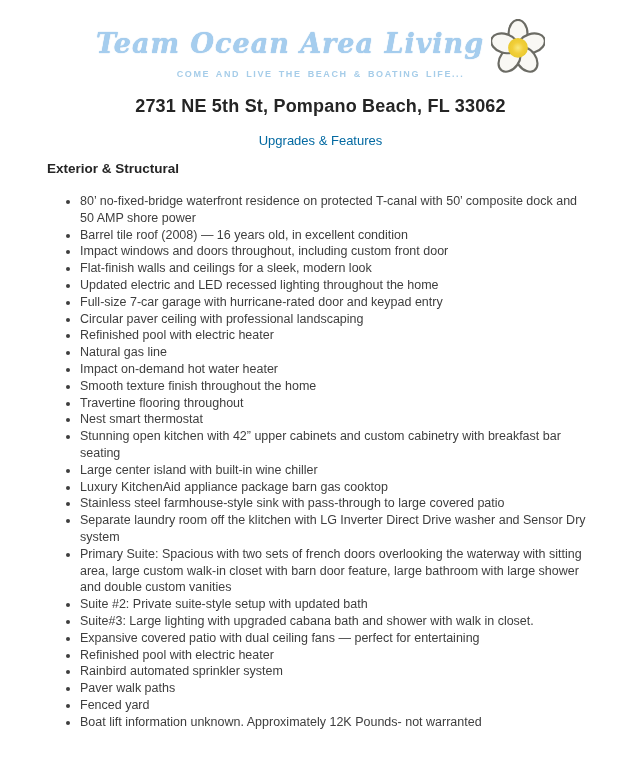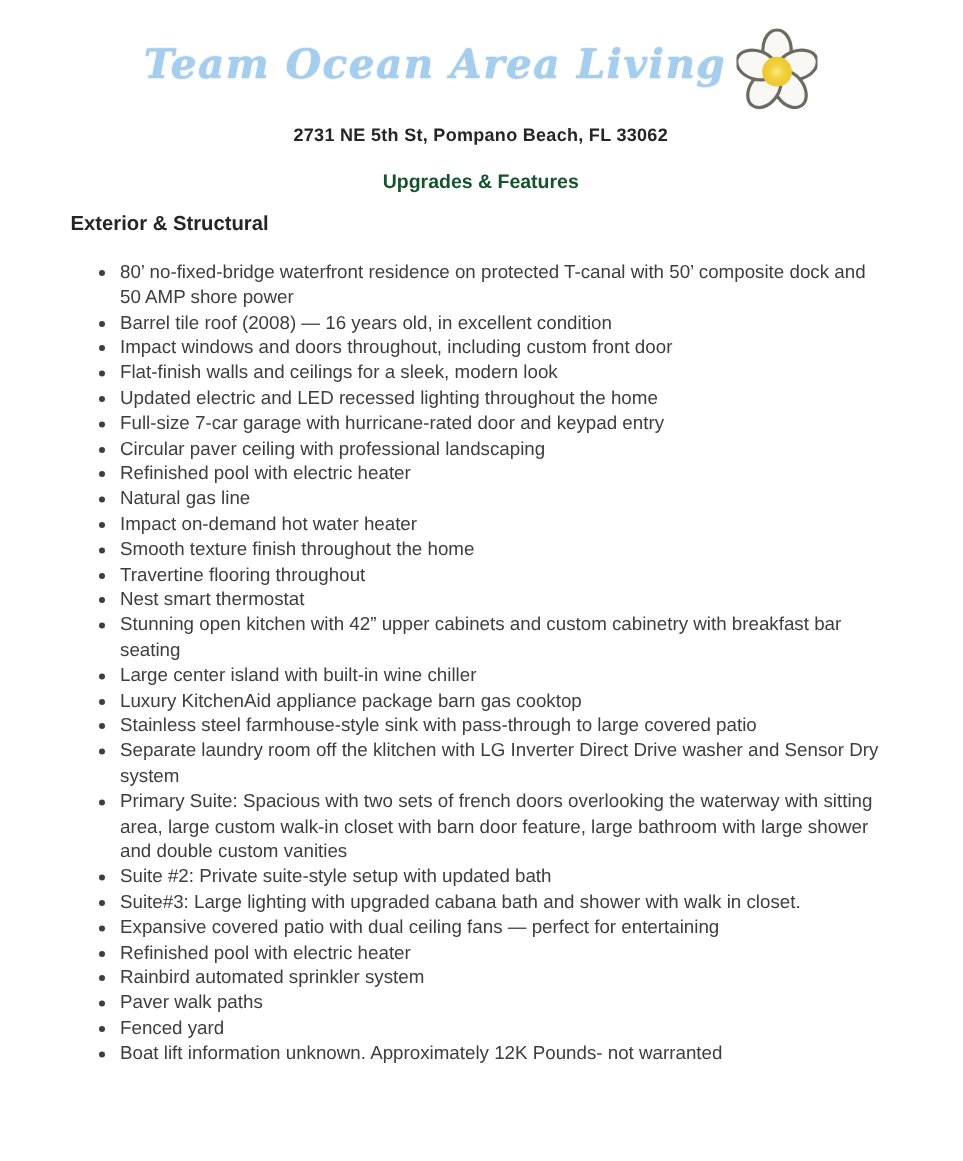--- a/index.html
+++ b/index.html
@@ -39,31 +39,31 @@
     font-size: 9px;
     font-weight: bold;
     color: #a6cde9;
     letter-spacing: 1.6px;
     word-spacing: 2px;
     margin-top: 3px;
   }
   
   .address {
     text-align: center;
-    font-size: 12px;
+    font-size: 18px;
     font-weight: bold;
     color: #252525;
     letter-spacing: 0.2px;
     margin: 17px 0 0 0;
   }
   .subtitle {
     text-align: center;
     font-size: 13px;
-    font-weight: bold;
-    color: #14532d;
+    font-weight: normal;
+    color: #0369a1;
     margin: 16px 0 0 0;
   }
   .section-heading {
     text-align: left;
     font-size: 13.5px;
     font-weight: bold;
     color: #252525;
     margin: 13px 0 12px 0;
   }
   
@@ -106,20 +106,21 @@
           <g transform="rotate(216)">
               <ellipse cx="0" cy="-16" rx="10.5" ry="15" fill="#f9f8f4" stroke="#6b6b64" stroke-width="2.4"></ellipse>
             </g>
           <g transform="rotate(288)">
               <ellipse cx="0" cy="-16" rx="10.5" ry="15" fill="#f9f8f4" stroke="#6b6b64" stroke-width="2.4"></ellipse>
             </g>
           <circle r="11" fill="url(#flowerCenter)"></circle>
         </g>
       </svg>
     </div>
+    <div class="logo-tagline">COME AND LIVE THE BEACH &amp; BOATING LIFE...</div>
   </div>
 
   <h1 class="address">2731 NE 5th St, Pompano Beach, FL 33062</h1>
 
   <h2 class="subtitle">Upgrades &amp; Features</h2>
 
   <h3 class="section-heading">Exterior &amp; Structural</h3>
 
   <ul class="features">
       <li>80’ no-fixed-bridge waterfront residence on protected T-canal with 50’ composite dock and 50 AMP shore power</li>

